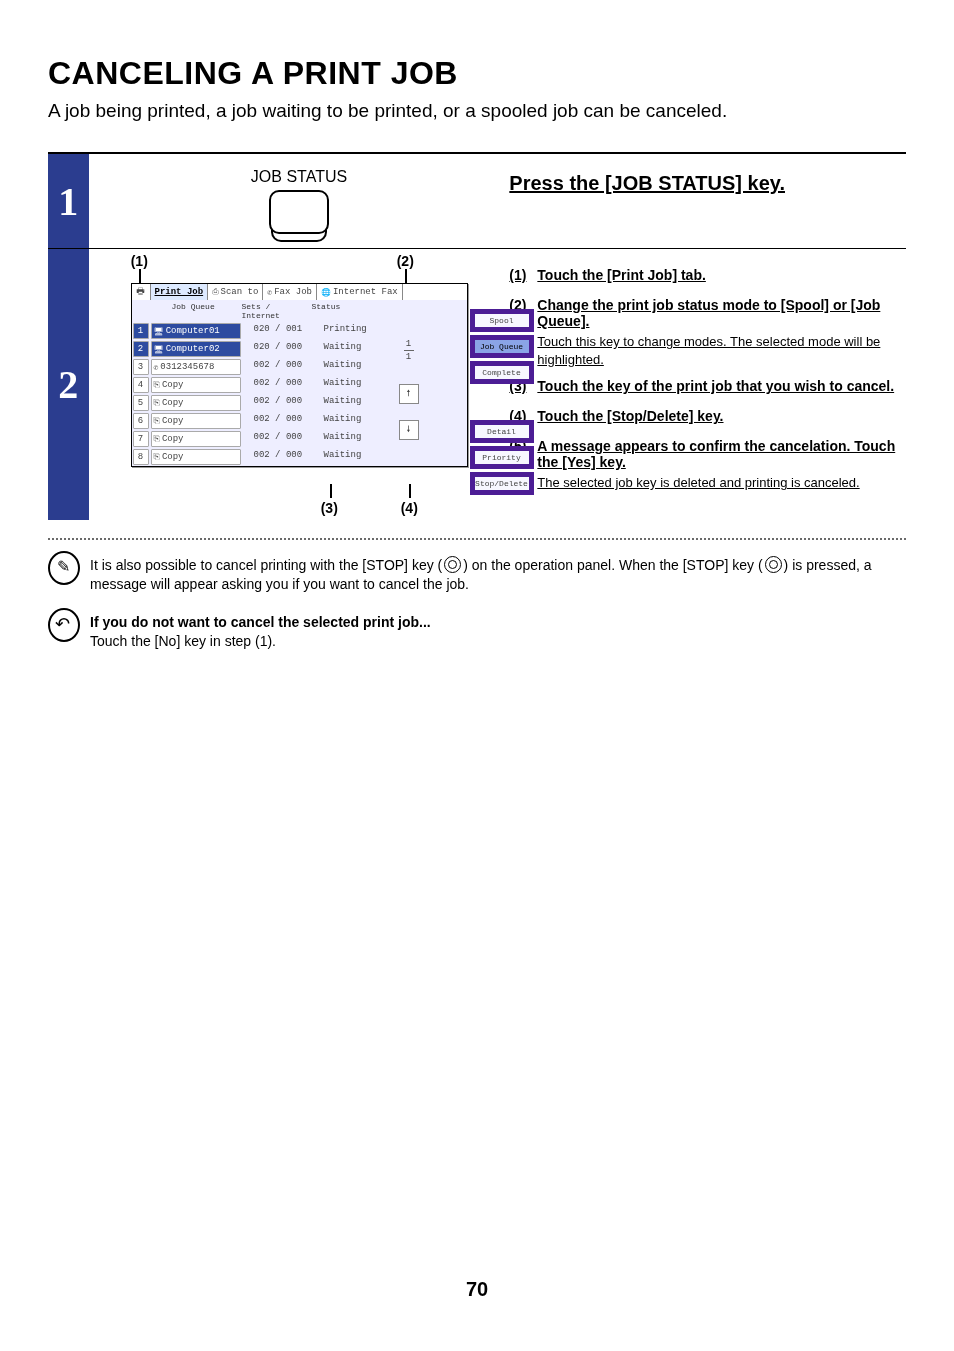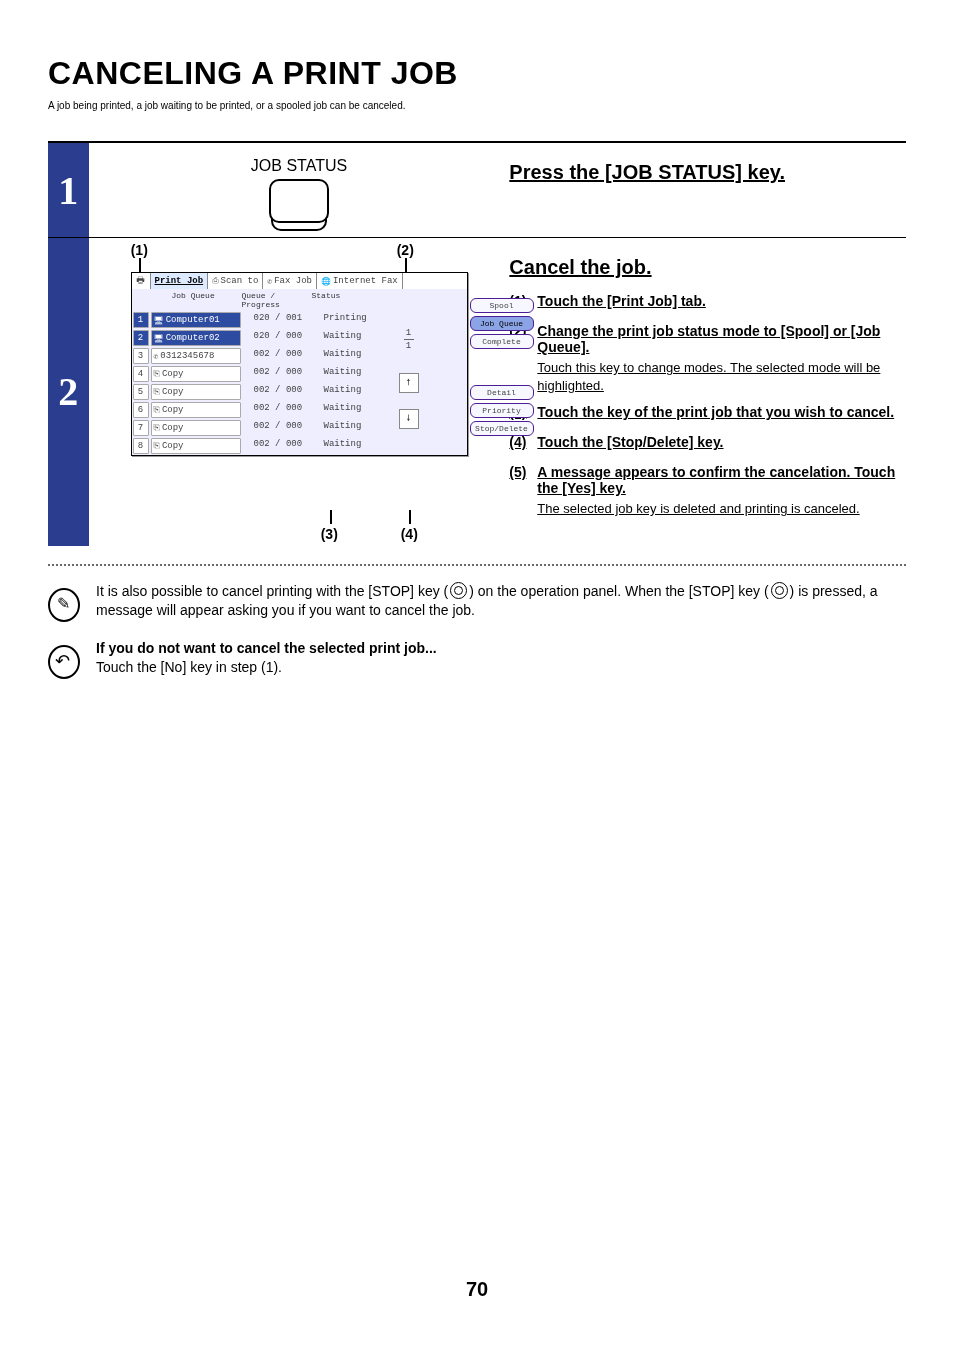--- a/index.html
+++ b/index.html
@@ -13,21 +13,21 @@
     box-sizing:border-box;
     padding:55px 48px 0 48px;
   }
   .main-title {
     font-size:32px;
     font-weight:bold;
     letter-spacing:0.5px;
     margin:0 0 8px 0;
   }
   .intro {
-    font-size:10px;
+    font-size:19px;
     margin:0 0 24px 0;
   }
   .hr-thick { border:none; border-top:2px solid #000; margin:30px 0 0 0;}
   .step-row { display:flex; align-items:stretch; border-bottom:1px solid #000;}
   .step-num-col {
     width:44px;
     background:#2b3d8f;
     color:#fff;
     display:flex; align-items:center; justify-content:center;
     font-size:40px; font-weight:bold;
@@ -79,37 +79,37 @@
   .print-icon-slot { width:18px; display:flex; align-items:center; justify-content:center; border-right:1px solid #888; font-size:9px;}
   .list-header { display:grid; grid-template-columns:18px 92px 70px 64px 22px; padding:2px 0; font-size:8px; color:#333; }
   .list-body { }
   .jrow { display:grid; grid-template-columns:18px 92px 70px 64px 22px; align-items:stretch; }
   .jrow .cell-idx { display:flex; align-items:center; justify-content:center; font-size:9px; border:1px solid #aaa; margin:1px; border-radius:1px; background:#fff;}
   .jrow .cell-name { border:1px solid #aaa; margin:1px; padding:2px 2px; display:flex; align-items:center; gap:2px; border-radius:1px; background:#fff; overflow:hidden; white-space:nowrap;}
   .jrow.sel .cell-idx, .jrow.sel .cell-name { background:#2d4ba0; color:#fff;}
   .jrow .cell-prog, .jrow .cell-stat { padding:2px 12px; overflow:hidden; white-space:nowrap;}
   .ic-pc { font-size:8px;}
   .side-col { width:64px; position:absolute; right:-1px; top:20px; display:flex; flex-direction:column; gap:3px;}
-  .side-btn { border:1px solid #4c1d95; background:#f7f7ff; font-family: "Courier New", monospace; font-size:8px; text-align:center; padding:2px 0; border-radius:6px;}
+  .side-btn { border:5px solid #4c1d95; background:#f7f7ff; font-family: "Courier New", monospace; font-size:8px; text-align:center; padding:2px 0; border-radius:0;}
   .side-btn.active { background:#8aa4e6; color:#000;}
   .arrowbtn { width:18px; height:18px; border:1px solid #888; background:#fff; display:flex; align-items:center; justify-content:center;}
   .callout-label {
     position:absolute;
     font-weight:bold; font-size:14px;
     font-family: Arial, sans-serif;
     color:#000;
   }
   .callout-line {
     position:absolute; background:#000;
   }
   .dashed-divider {
     border:none; border-top:2px dotted #6a6a6a;
     margin:18px 0 12px 0;
   }
-  .notes-area .note-row { display:flex; align-items:flex-end; gap:16px; margin-bottom:14px; font-size:14px;}
+  .notes-area .note-row { display:flex; align-items:flex-start; gap:10px; margin-bottom:14px; font-size:14px;}
   .note-icon { width:32px; height:32px; flex-shrink:0; display:flex; align-items:center; justify-content:center;}
   .pencil-icon { border:2px solid #000; width:30px; height:30px; border-radius:50%; position:relative;}
   .pencil-icon:after { content:"✎"; position:absolute; font-size:16px; top:4px; left:7px;}
   .back-icon { border:2px solid #000; width:30px; height:30px; border-radius:50%; position:relative;}
   .back-icon:after { content:"↶"; position:absolute; font-size:18px; top:3px; left:5px;}
   .note-text { flex:1; line-height:1.4; padding-top:4px;}
   .round-stop { display:inline-flex; vertical-align:middle; width:15px; height:15px; border:1px solid #000; border-radius:50%; align-items:center; justify-content:center; position:relative; top:-1px; margin:0 2px;}
   .round-stop:after { content:""; width:7px; height:7px; border:1px solid #000; border-radius:50%;}
   .bold { font-weight:bold;}
   .page-num-footer { position:absolute; bottom:50px; left:0; right:0; text-align:center; font-size:20px; font-weight:bold;}
@@ -167,21 +167,21 @@
               <span>Fax Job</span>
             </div>
           <div class="tab">
               <span class="ic">🌐</span>
               <span>Internet Fax</span>
             </div>
         </div>
         <div class="list-header">
           <span></span>
           <span style="padding-left:22px;">Job Queue</span>
-          <span>Queue / Progress</span>
+          <span>Sets / Internet</span>
           <span>Status</span>
           <span></span>
         </div>
         <div class="list-body" id="job-list">
             <div class="jrow sel">
               <div class="cell-idx">1</div>
               <div class="cell-name">
                 <span class="ic-pc">🖥</span>
                 <span>Computer01</span>
               </div>
@@ -278,21 +278,20 @@
         <div class="side-btn active">Job Queue</div>
         <div class="side-btn">Complete</div>
         <div style="height:30px;"></div>
         <div class="side-btn">Detail</div>
         <div class="side-btn">Priority</div>
         <div class="side-btn">Stop/Delete</div>
       </div>
     </div>
   </div>
   <div class="step-right">
-    <h3>Cancel the job.</h3>
     <ul class="sub-list" id="substeps">
         <li>
           <span class="sub-num">(1)</span>
           <span class="sub-body">
             <span class="bold">Touch the [Print Job] tab.</span>
           </span>
         </li>
         <li>
           <span class="sub-num">(2)</span>
           <span class="sub-body"><span class="bold">Change the print job status mode to [Spool] or [Job Queue].</span><span class="plain">Touch this key to change modes. The selected mode will be highlighted.</span></span>

